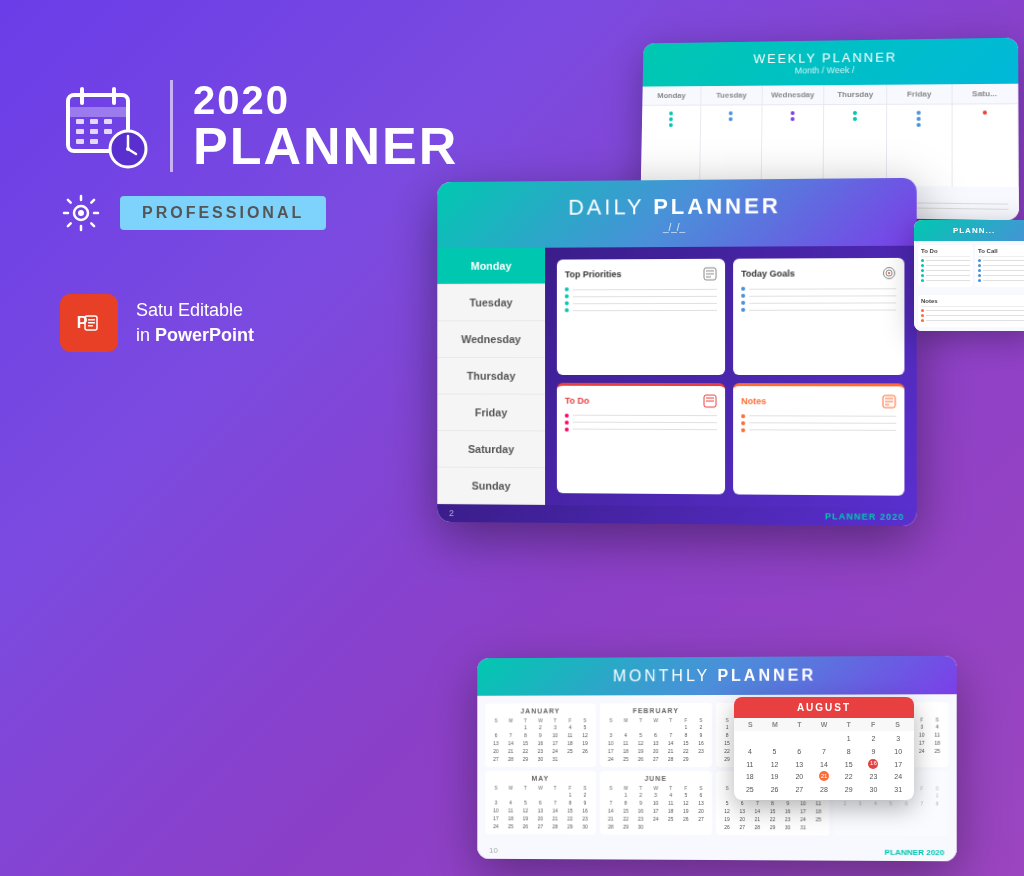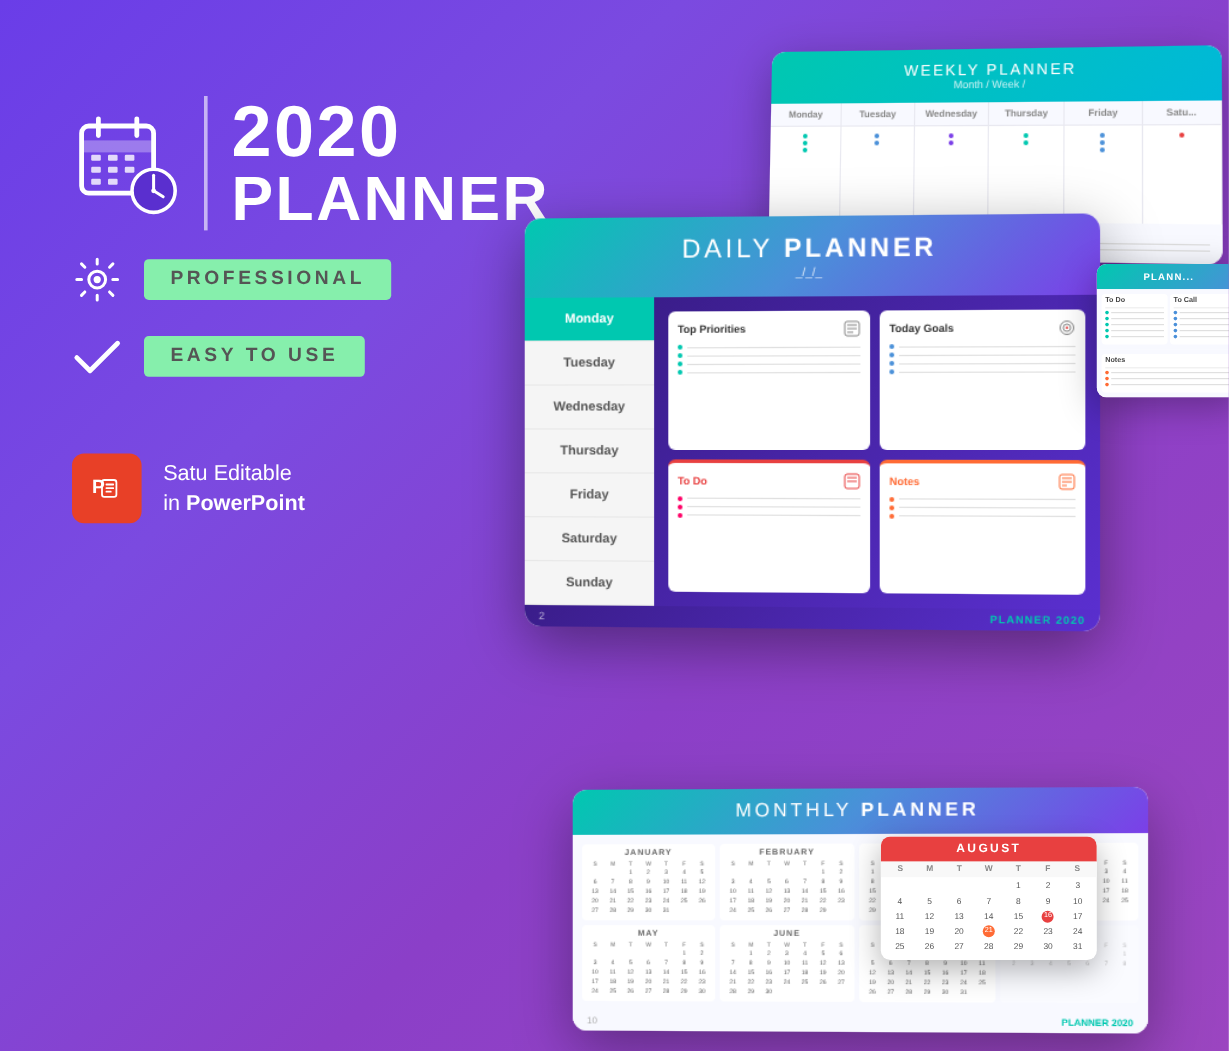--- a/index.html
+++ b/index.html
@@ -34,21 +34,21 @@
     }
 
     .title-text-area {
       display: flex;
       flex-direction: column;
       border-left: 3px solid rgba(255,255,255,0.6);
       padding-left: 20px;
     }
 
     .year-text {
-      font-size: 60px;
+      font-size: 40px;
       font-weight: 900;
       color: white;
       line-height: 1;
       letter-spacing: 2px;
     }
 
     .planner-text {
       font-size: 52px;
       font-weight: 900;
       color: white;
@@ -79,21 +79,21 @@
     }
 
     .feature-icon {
       width: 42px;
       height: 42px;
       flex-shrink: 0;
       color: white;
     }
 
     .feature-label {
-      background: #86efac;
+      background: #7dd3fc;
       color: #555;
       font-weight: 800;
       font-size: 16px;
       letter-spacing: 3px;
       padding: 8px 22px;
       border-radius: 4px;
     }
 
     .powerpoint-area {
       display: flex;
@@ -653,26 +653,20 @@
     <div class="feature-item">
       <svg class="feature-icon" viewBox="0 0 42 42" fill="none">
         <circle cx="21" cy="21" r="7" stroke="white" stroke-width="2.5" fill="none"></circle>
         <path d="M21 4 L21 8 M21 34 L21 38 M4 21 L8 21 M34 21 L38 21 M7.9 7.9 L10.7 10.7 M31.3 31.3 L34.1 34.1 M34.1 7.9 L31.3 10.7 M10.7 31.3 L7.9 34.1" stroke="white" stroke-width="2.5" stroke-linecap="round"></path>
         <circle cx="21" cy="21" r="3" fill="white"></circle>
       </svg>
       <div class="feature-label">PROFESSIONAL</div>
     </div>
 
 
-    <div class="feature-item">
-      <svg class="feature-icon" viewBox="0 0 42 42" fill="none">
-        <path d="M4 22 L15 33 L38 10" stroke="white" stroke-width="4" stroke-linecap="round" stroke-linejoin="round" fill="none"></path>
-      </svg>
-      <div class="feature-label">EASY TO USE</div>
-    </div>
   </div>
 
   <div class="powerpoint-area">
     <div class="ppt-icon">
       <span style="font-size:16px;font-weight:900;">P</span>
       <svg width="18" height="18" viewBox="0 0 18 18" style="margin-left:-4px;">
         <rect x="2" y="2" width="12" height="14" rx="2" fill="none" stroke="white" stroke-width="1.5"></rect>
         <rect x="5" y="5" width="7" height="1.5" rx="0.5" fill="white"></rect>
         <rect x="5" y="8" width="7" height="1.5" rx="0.5" fill="white"></rect>
         <rect x="5" y="11" width="5" height="1.5" rx="0.5" fill="white"></rect>

